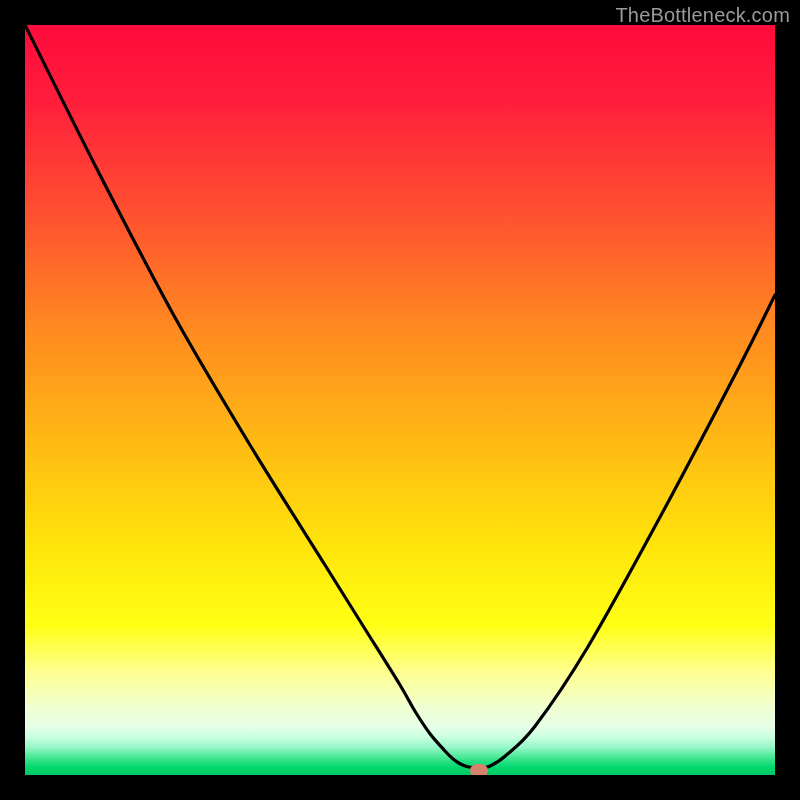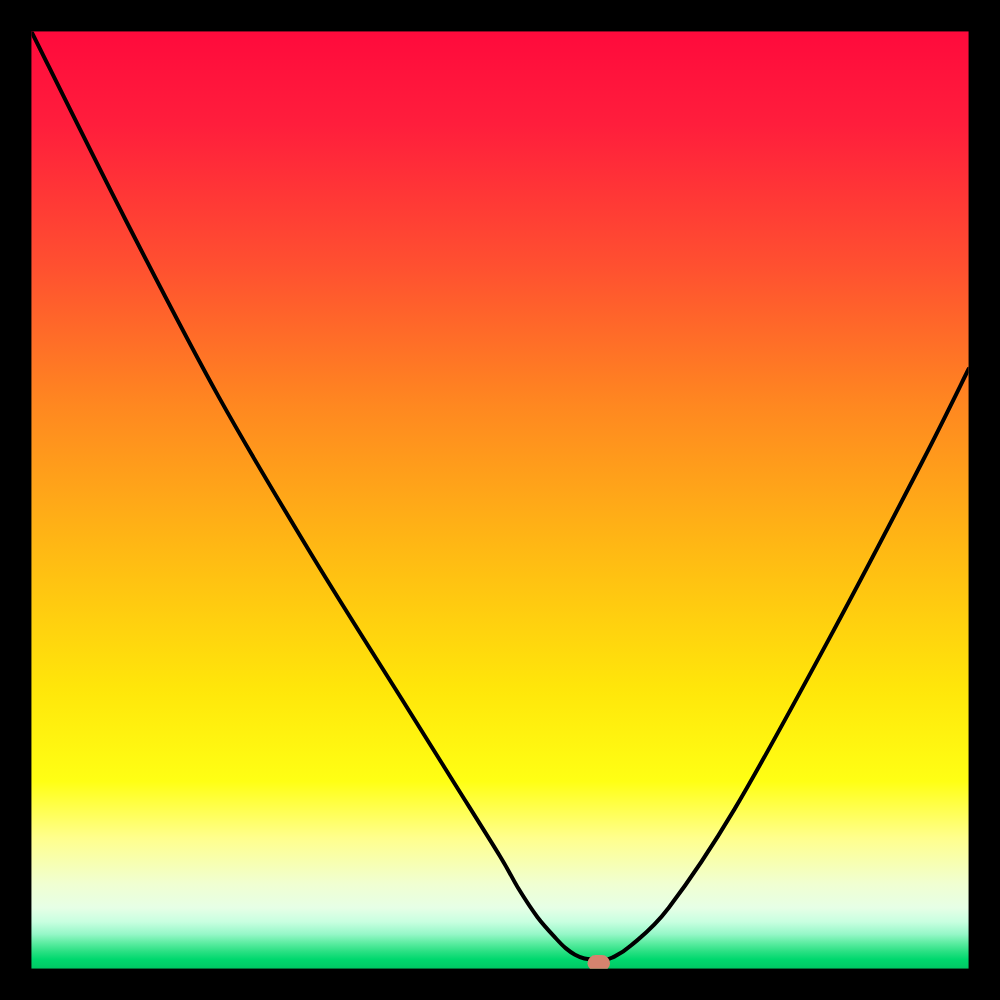--- a/index.html
+++ b/index.html
@@ -78,13 +78,14 @@
   <div class="plot-area">
     <div class="gradient-bg"></div>
 
     <svg class="curve" viewBox="0 0 750 750" preserveAspectRatio="none">
       <path id="curve-path" d="M 0.00 0.00 C 12.00 24.00, 51.00 103.20, 75.00 150.00 C 99.00 196.80, 126.00 249.30, 150.00 292.50 C 174.00 335.70, 201.00 380.40, 225.00 420.00 C 249.00 459.60, 282.00 511.20, 300.00 540.00 C 318.00 568.80, 325.50 580.80, 337.50 600.00 C 349.50 619.20, 366.60 646.20, 375.00 660.00 C 383.40 673.80, 385.20 678.45, 390.00 686.25 C 394.80 694.05, 400.20 702.39, 405.00 708.75 C 409.80 715.11, 416.40 722.04, 420.00 726.00 C 423.60 729.96, 425.10 731.46, 427.50 733.50 C 429.90 735.54, 432.60 737.43, 435.00 738.75 C 437.40 740.07, 440.10 741.15, 442.50 741.75 C 444.90 742.35, 447.60 742.38, 450.00 742.50 C 452.40 742.62, 455.10 742.74, 457.50 742.50 C 459.90 742.26, 461.40 742.80, 465.00 741.00 C 468.60 739.20, 472.80 737.61, 480.00 731.25 C 487.20 724.89, 496.80 718.65, 510.00 701.25 C 523.20 683.85, 542.10 656.70, 562.50 622.50 C 582.90 588.30, 613.50 531.90, 637.50 487.50 C 661.50 443.10, 694.50 379.80, 712.50 345.00 C 730.50 310.20, 744.00 282.00, 750.00 270.00" fill="none" stroke="#000" stroke-width="3.2" stroke-linecap="round" stroke-linejoin="round"></path>
     </svg>
 
     <div id="min-marker" class="min-marker" style="left: 444.75px; top: 738.75px;"></div>
   </div>
 
+  <div class="attribution">TheBottleneck.com</div>
 </div>
 
 </body></html>

